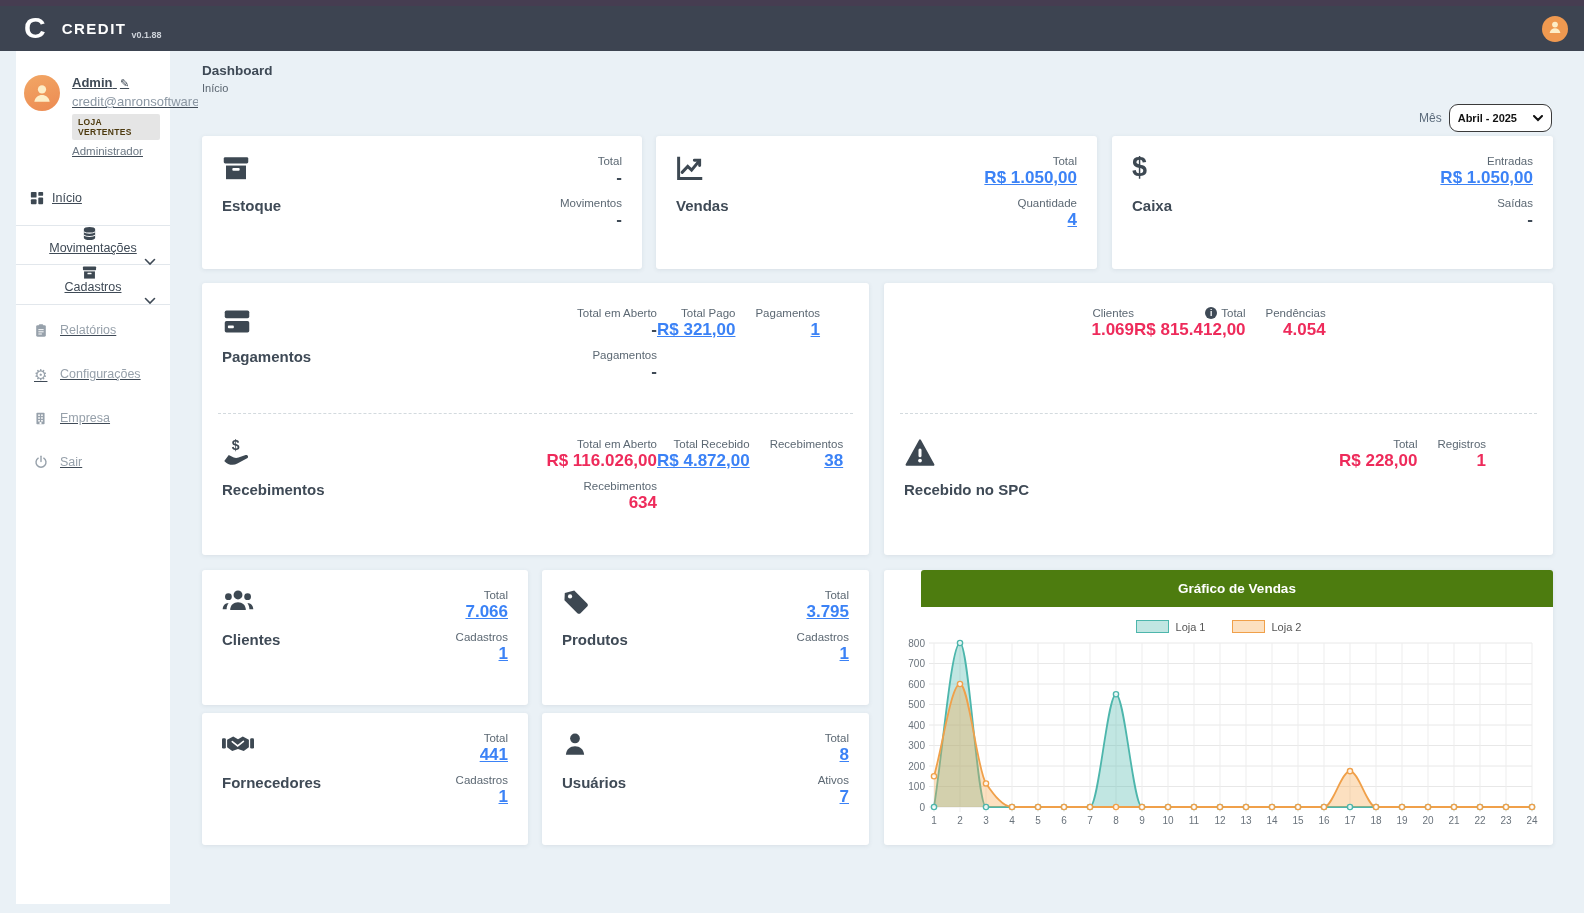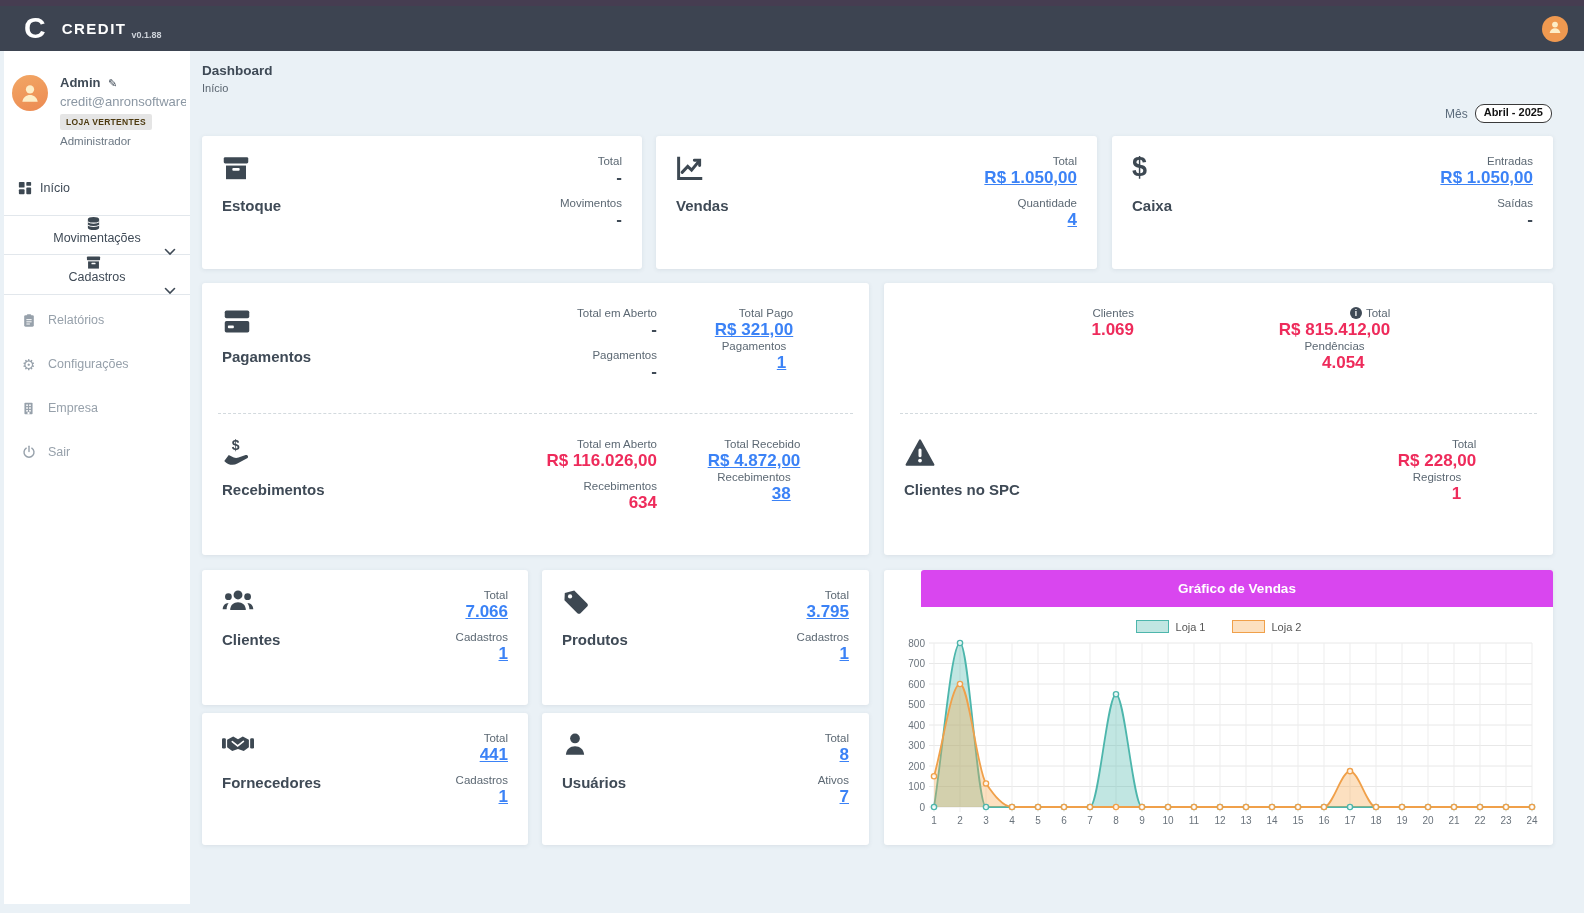--- a/index.html
+++ b/index.html
@@ -15,21 +15,21 @@
   .topstrip { position:absolute; top:0; left:0; right:0; height:6px; background:#463d51; }
   .navbar { position:absolute; top:6px; left:0; right:0; height:45px; background:#3d4451;
             display:flex; align-items:center; padding:0 16px; z-index:5; }
   .logo-letter { color:#fff; font-size:30px; font-weight:700; margin:0 16px 2px 8px; }
   .app-name { color:#fff; font-weight:700; font-size:15px; letter-spacing:1.5px; }
   .version { color:#ced3da; font-size:9px; font-weight:700; margin-left:5px; margin-top:12px; }
   .nav-avatar { margin-left:auto; width:26px; height:26px; border-radius:50%;
                 background:#ef9950; display:flex; align-items:center; justify-content:center;
                 border:none; cursor:pointer; }
   
-  .sidebar { position:absolute; top:51px; left:4px; width:186px; bottom:9px; background:#fff; z-index:4; }
+  .sidebar { position:absolute; top:51px; left:16px; width:154px; bottom:9px; background:#fff; z-index:4;text-decoration:underline; }
   .user-block { padding:22px 10px 14px 10px; position:relative; }
   .user-avatar { position:absolute; left:8px; top:24px; width:36px; height:36px; border-radius:50%;
                  background:linear-gradient(160deg,#f2a765,#ec8a52); display:flex; align-items:center; justify-content:center; }
   .user-info { margin-left:46px; }
   .user-name { font-size:13px; font-weight:700; color:#3f4a56; }
   .edit-pencil { font-size:11px; color:#3f4a56; margin-left:3px; cursor:pointer; }
   .user-email { font-size:13px; color:#8b97a3; margin-top:3px; width:126px; overflow:hidden; white-space:nowrap; }
   .user-badge { display:inline-block; background:#e5e5e5; color:#4d3a0f; font-size:8.5px; font-weight:700;
                 letter-spacing:.3px; padding:3px 6px; border-radius:2px; margin-top:5px; }
   .user-role { font-size:11.5px; color:#6c7884; margin-top:5px; }
@@ -42,21 +42,21 @@
   .menu-item.muted { color:#97a1ab; margin-top:6px; padding-left:18px; }
   .menu-item.muted .mi-icon { width:26px; }
   .menu-item .chev { margin-left:auto; }
   .gear-glyph { font-size:15px; line-height:1; color:#97a1ab; }
   
   .page-title { position:absolute; left:202px; top:63px; font-size:13.5px; font-weight:700; color:#3f4a56; }
   .page-sub { position:absolute; left:202px; top:82px; font-size:11px; color:#5a6570; }
   .month-row { position:absolute; top:104px; right:32px; display:flex; align-items:center; gap:7px; }
   .month-label { font-size:12px; color:#5b6b7b; }
   .month-select { display:flex; align-items:center; gap:16px; border:1.5px solid #3a3a3a; border-radius:9px;
-                  background:#fff; padding:1px 8px 2px 8px; font-size:11px; font-weight:700; color:#111; cursor:pointer; height:19px;flex-direction:column; }
+                  background:#fff; padding:1px 8px 2px 8px; font-size:11px; font-weight:700; color:#111; cursor:pointer; height:28px; }
   
   .card { position:absolute; background:#fff; border-radius:3px; box-shadow:0 1px 4px rgba(60,80,100,.10); }
   .c-estoque { left:202px; top:136px; width:440px; height:133px; }
   .c-vendas  { left:656px; top:136px; width:441px; height:133px; }
   .c-caixa   { left:1112px; top:136px; width:441px; height:133px; }
   .c-pagrec  { left:202px; top:283px; width:667px; height:272px; }
   .c-atraso  { left:884px; top:283px; width:669px; height:272px; }
   .c-clientes{ left:202px; top:570px; width:326px; height:135px; }
   .c-produtos{ left:542px; top:570px; width:327px; height:135px; }
   .c-fornec  { left:202px; top:713px; width:326px; height:132px; }
@@ -68,28 +68,28 @@
   .c-right { display:flex; flex-direction:column; align-items:flex-end; gap:9px; padding-top:1px; }
   .stat { text-align:right; }
   .stat .lbl { font-size:11.5px; color:#5c6873; display:flex; align-items:center; justify-content:flex-end; gap:4px; }
   .stat .val { font-size:17px; font-weight:700; color:#3f4a56; margin-top:1px; line-height:1.2; }
   .val.green { color:#3b82f6;text-decoration:underline; }
   .val.red { color:#ee2b5b; }
   
   .bigrow { display:flex; padding:24px 18px 0 20px; height:130px; }
   .bigrow .col1 { width:205px; }
   .bigrow .col2 { width:230px; display:flex; flex-direction:column; align-items:flex-end; gap:9px; }
-  .bigrow .col3 { flex:1; display:flex; flex-direction:column; align-items:center; gap:0; }
+  .bigrow .col3 { flex:1; display:flex; flex-direction:row; align-items:flex-start; gap:20px; }
   .dash-div { border-top:1px dashed #d3dade; margin:0 16px; }
   .ficha-btn { display:inline-block; background:#6c757d; color:#fff; font-size:10.5px; padding:5px 12px;
                border:none; border-radius:12px; margin-top:12px; cursor:pointer; font-family:inherit; }
   .info-dot { display:inline-flex; width:12px; height:12px; border-radius:50%; background:#3f4a56; color:#fff;
               font-size:8.5px; font-weight:700; align-items:center; justify-content:center; font-style:normal; }
   
-  .chart-head { background:#d946ef; color:#fff; text-align:center; font-weight:700; font-size:13.5px;
+  .chart-head { background:#4d7c0f; color:#fff; text-align:center; font-weight:700; font-size:13.5px;
                 padding:11px 0; border-radius:3px 3px 0 0;margin-left:37px; }
   .legend { display:flex; justify-content:center; gap:26px; margin-top:13px; font-size:11px; color:#555; align-items:center;text-align:center; }
   .legend-item { display:flex; align-items:center; cursor:pointer; }
   .sw { width:33px; height:13px; display:inline-block; margin-right:7px; border:1.5px solid #999; background:#eee; }
   .chart-body svg { display:block; margin:2px auto 0 auto; }
   .dollar-glyph { font-size:27px; font-weight:800; color:#3d4852; line-height:1; }
 </style>
 </head>
 <body>
 
@@ -396,21 +396,21 @@
   <div class="dash-div"></div>
   <div class="bigrow">
     <div class="col1">
       <div class="icon-wrap">
         <svg width="32" height="30" viewBox="0 0 16 16">
             <path d="M8 1.2 15.2 14.3H.8z" fill="#3d4852" stroke="#3d4852" stroke-width="1" stroke-linejoin="round"></path>
             <rect x="7.2" y="5.6" width="1.6" height="4.6" rx="0.8" fill="#fff"></rect>
             <circle cx="8" cy="12" r="1" fill="#fff"></circle>
           </svg>
       </div>
-      <div class="c-title">Clientes no SPC</div>
+      <div class="c-title">Recebido no SPC</div>
     </div>
     <div class="col2"></div>
     <div class="col3">
       <div class="stat">
           <div class="lbl">Total</div>
           <div class="val red">R$ 228,00</div>
         </div>
       <div class="stat">
           <div class="lbl">Registros</div>
           <div class="val red">1</div>

